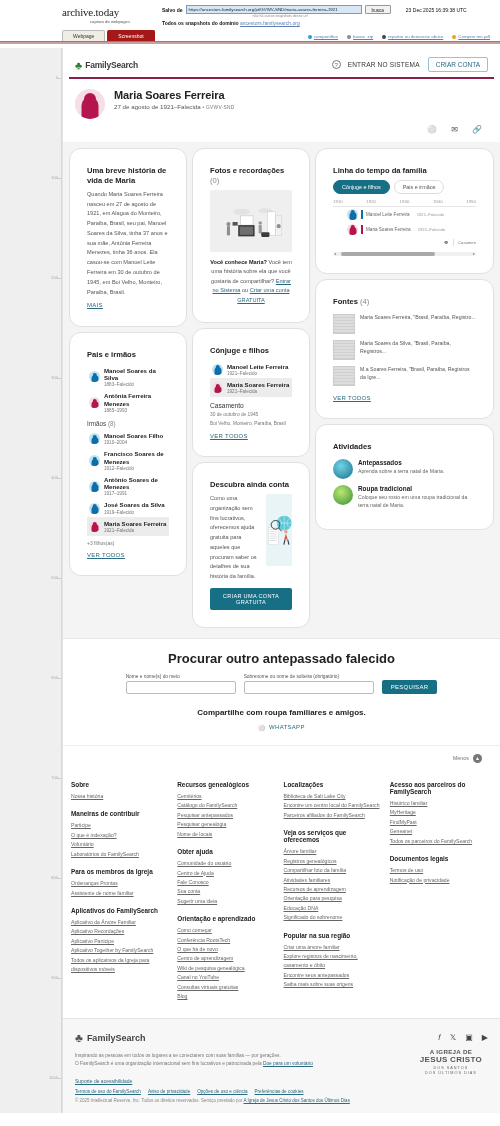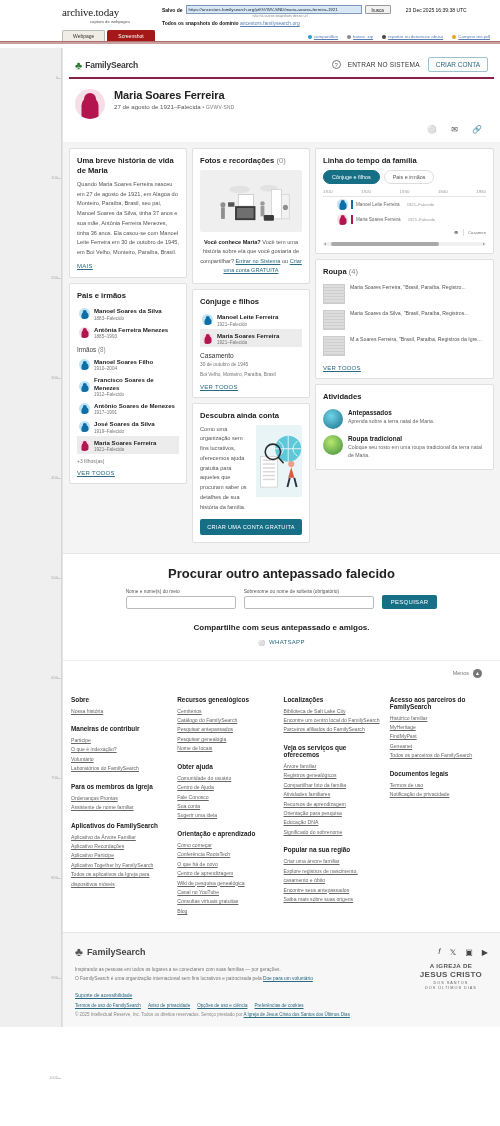--- a/index.html
+++ b/index.html
@@ -69,21 +69,21 @@
   .pname { font-size:11px; font-weight:bold; color:#222; letter-spacing:-.1px;}
   .pmeta { font-size:6.2px; color:#555; margin-top:2px; }
   .pmeta .pid { font-size:4.8px; color:#777; letter-spacing:.3px;}
   .share { display:flex; justify-content:flex-end; gap:14px; padding:0 18px 8px 0; }
   .share .ic { font-size:8px; color:#555; }
 
   
   .main { background:#f4f4f4; padding:6px 6px 10px 6px; display:flex; gap:5px; }
   .col { display:flex; flex-direction:column; gap:5px; }
   .col.a { width:118px; } .col.b { width:118px; } .col.c { width:123px; flex:1;}
-  .card { background:#fff; border:1px solid #e0e0e0; border-radius:2px; padding:7px; }
+  .card { background:#fff; border:1px solid #e0e0e0; border-radius:12px; padding:17px; }
   .card h3 { font-size:7.6px; color:#222; font-weight:bold; line-height:1.3; margin-bottom:4px;}
   .card h3 .cnt { color:#888; font-weight:normal; }
   .bio { font-size:5.6px; color:#555; line-height:1.75; }
   .link { font-size:6px; color:#2a6a82; letter-spacing:.3px; display:inline-block; margin-top:5px;}
   .vtodos { font-size:6px; color:#2a6a82; letter-spacing:.3px; margin-top:6px; display:block; }
 
   
   .prow { display:flex; align-items:center; gap:4px; padding:2.5px 2px; }
   .prow.hl { background:#ececec; }
   .pav { width:11px;height:11px;border-radius:50%;flex:0 0 11px;position:relative;overflow:hidden;}
@@ -482,21 +482,21 @@
           </div>
           <div class="tl-scroll">
             <span class="ar" style="left:1px">◂</span>
             <i></i>
             <span class="ar" style="right:1px">▸</span>
           </div>
         </div>
 
         <div class="card">
           <h3>
-            <em style="font-style:normal">Roupa</em>
+            <em style="font-style:normal">Fontes</em>
             <span class="cnt">(4)</span>
           </h3>
           <div class="src">
             <div class="thumb"></div>
             <div class="st">Maria Soares Ferreira, "Brasil, Paraíba, Registro...</div>
           </div>
           <div class="src">
             <div class="thumb"></div>
             <div class="st">Maria Soares da Silva, "Brasil, Paraíba, Registros...</div>
           </div>
@@ -533,21 +533,21 @@
         <div class="fld">
           <label>Nome e nome(s) do meio</label>
           <input type="text" value="" style="">
         </div>
         <div class="fld wide">
           <label>Sobrenome ou nome de solteira (obrigatório)</label>
           <input type="text" value="" style="">
         </div>
         <div class="sbtn">PESQUISAR</div>
       </div>
-      <div class="shareline">Compartilhe com seus antepassado e amigos.</div>
+      <div class="shareline">Compartilhe com roupa familiares e amigos.</div>
       <div class="wa">
         <span>⚪</span>
         <em style="font-style:normal">WHATSAPP</em>
       </div>
     </div>
     <div class="menos">
       <span>Menos</span>
       <div class="circ">▲</div>
     </div>
 

